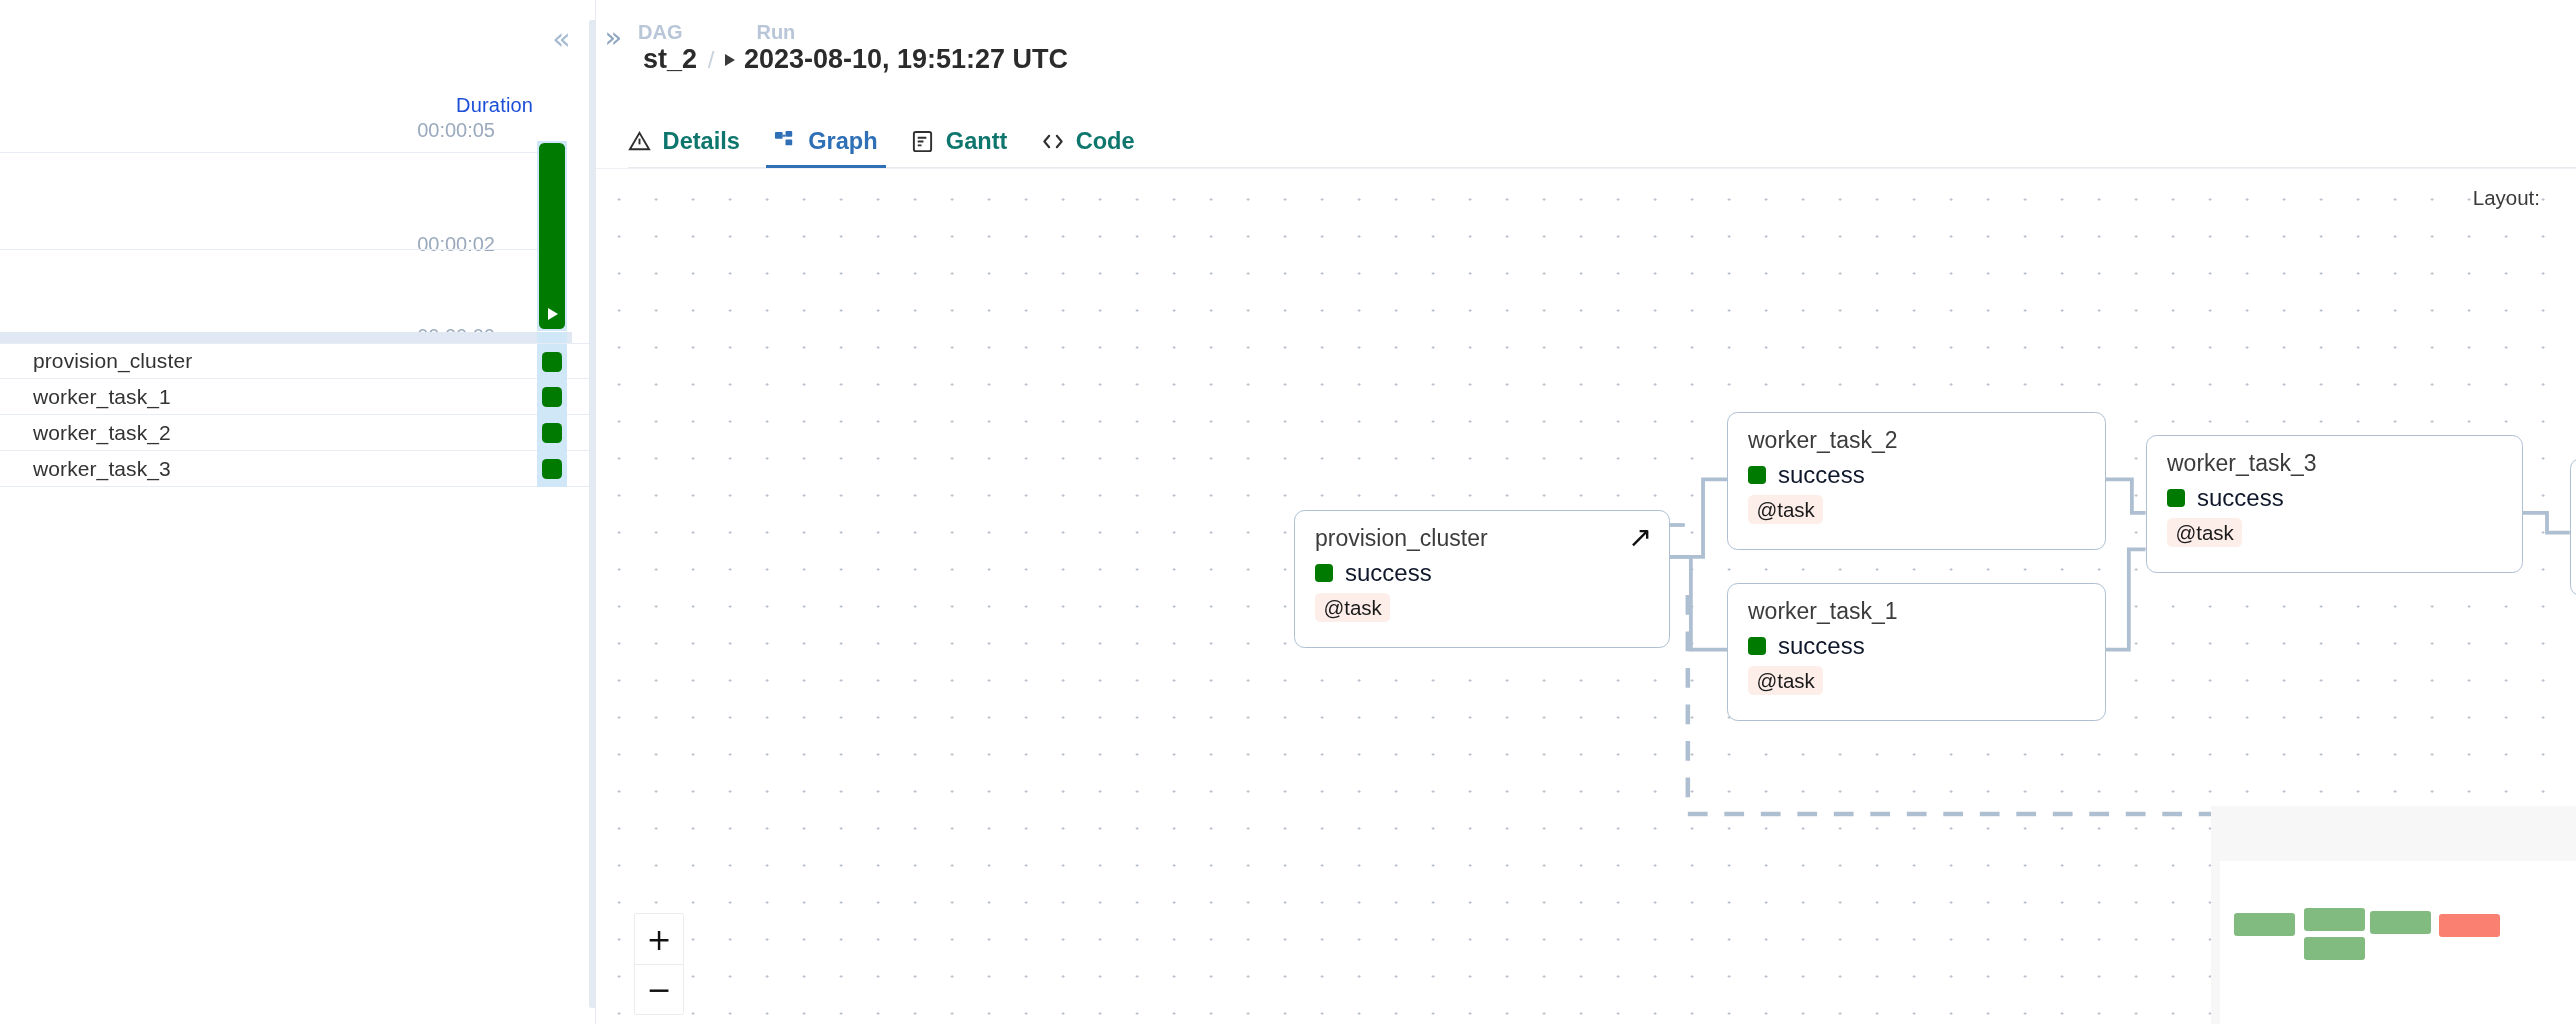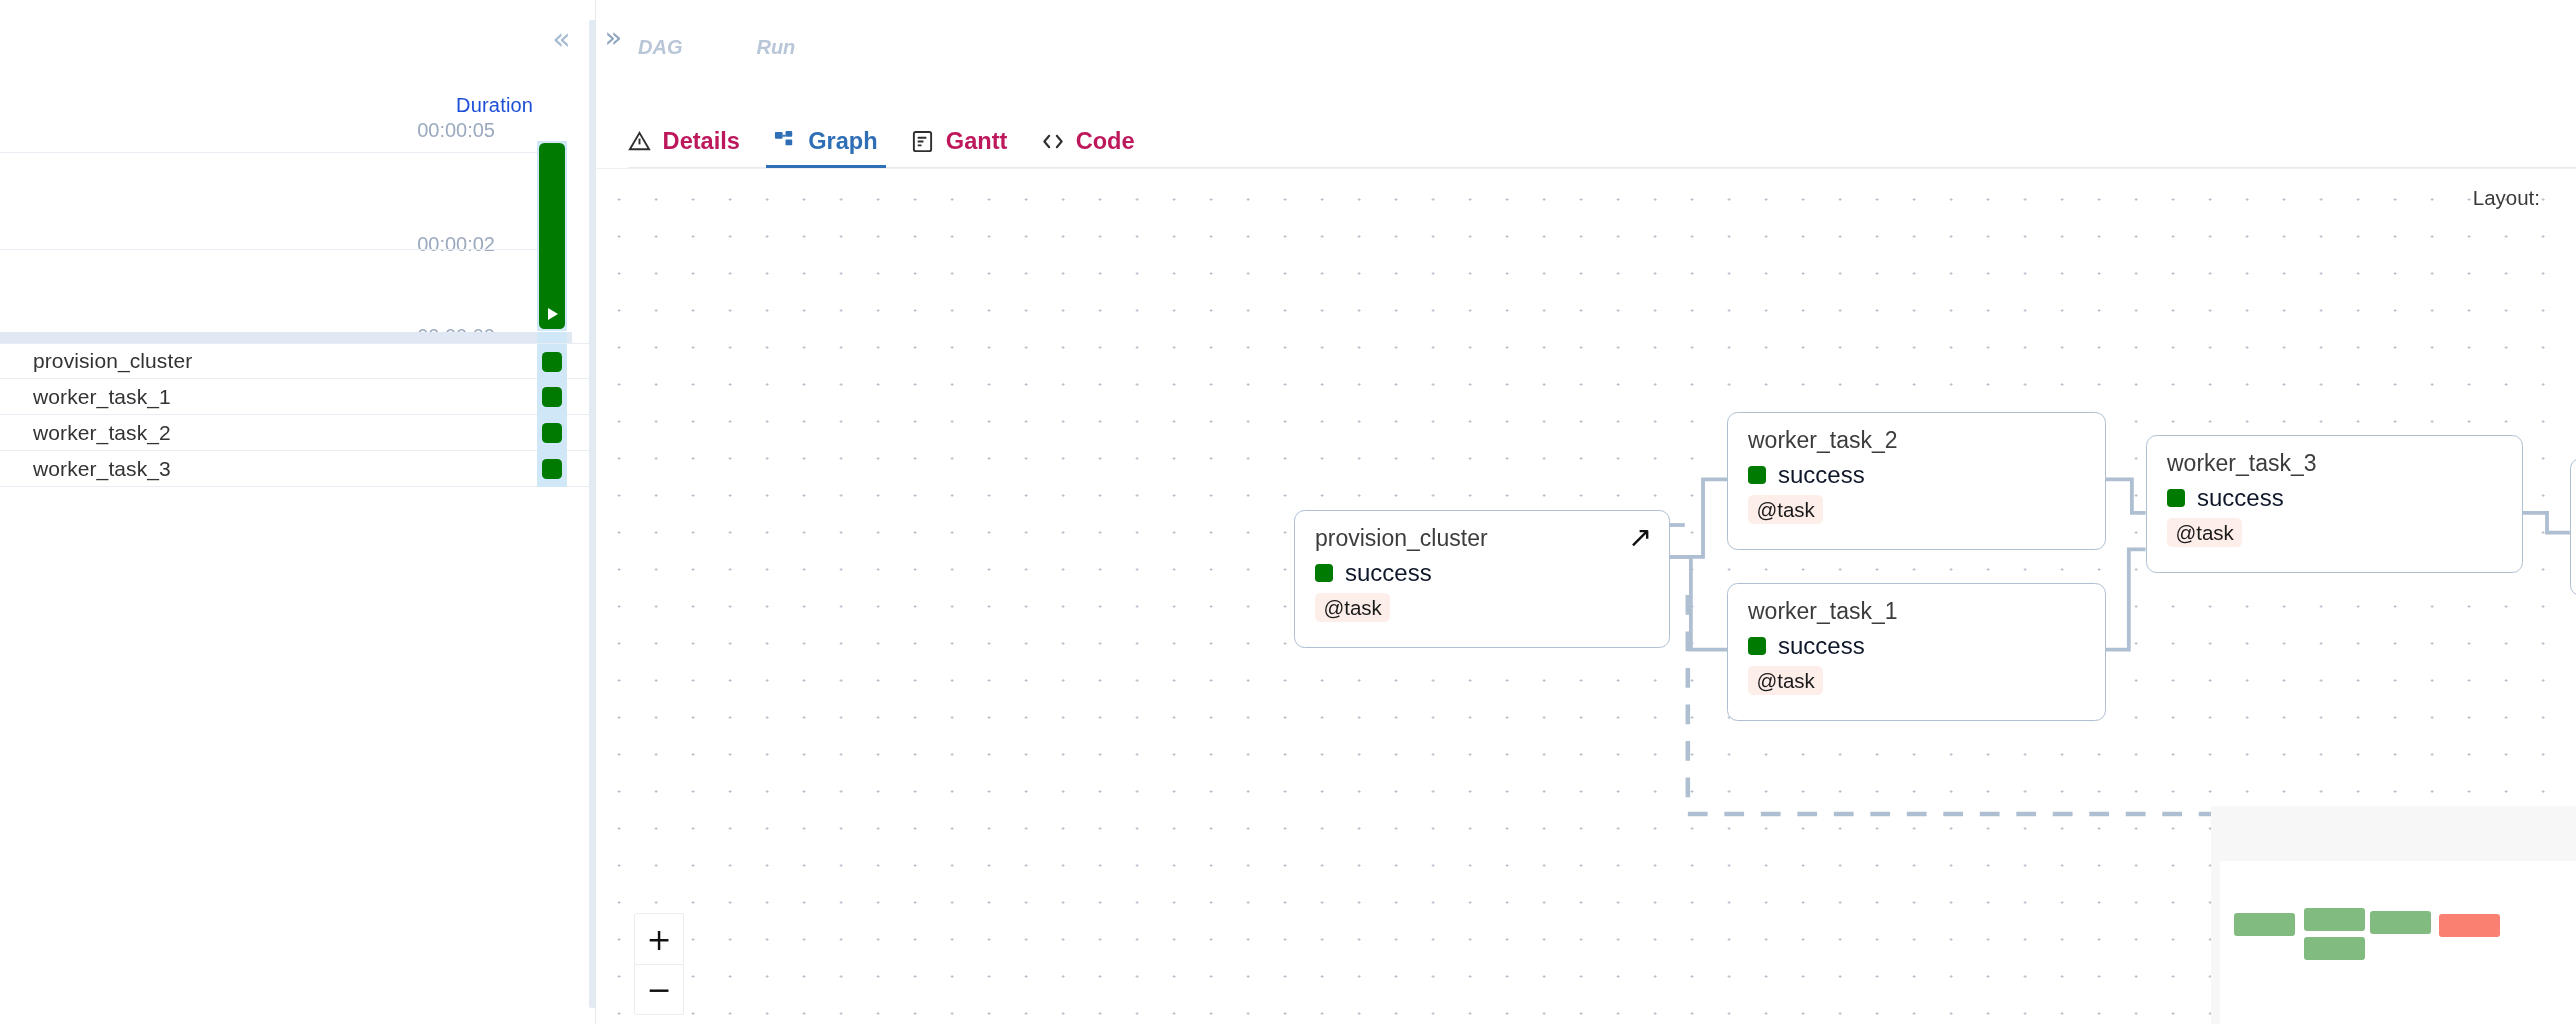--- a/index.html
+++ b/index.html
@@ -95,21 +95,21 @@
     height: 1025px; background: #fff;
     border-left: 0.8px solid #e4e9ef;
   }
   .header { position: relative; height: 113px; }
   .expand-btn {
     position: absolute; left: 8.4px; top: 24px;
     width: 29px; height: 29px;
     color: #8ea5c0; font-size: 29px; line-height: 27px;
     font-family: "DejaVu Sans", sans-serif; cursor:pointer;
   }
-  .bc-labels { position: absolute; left: 42px; top: 36px; display:flex;font-style:italic; }
+  .bc-labels { position: absolute; left: 42px; top: 21px; display:flex; }
   .bc-label { font-size: 20px; color: #b8c6d8; font-weight: 700; }
   .bc-label.run { margin-left: 74px; }
   .bc-line {
     position: absolute; left: 47px; top: 44px;
     display: flex; align-items: center; gap: 0;
   }
   .bc-dag {
     font-size: 27px; font-weight: 700; color: #2b2b2b;
   }
   .bc-sep { font-size: 24px; color: #c8d2de; margin: 0 10.6px; }
@@ -148,21 +148,21 @@
   .tabs {
     position: relative; height: 55px;
     margin-left: 32px;
     display: flex; align-items: flex-end; gap: 0;
     border-bottom: 1.5px solid #e7ebf0;
     margin-right: 0;
   }
   .tab {
     display: flex; align-items: center; gap: 10.6px;
     padding: 0 26px 12px 7.6px;
-    font-size: 23.6px; font-weight: 700; color: #be185d;
+    font-size: 23.6px; font-weight: 700; color: #0f766e;
     cursor: pointer; position: relative;
   }
   .tab:first-child { padding-left: 0; }
   .tab.active { color: #2f6fb5; }
   .tab.active::after {
     content:""; position:absolute; left:0; right:18px; bottom:-1.5px;
     height: 3.8px; background:#2f6fb5;
   }
   .tab-ico { width: 24px; height: 24px; display:inline-block; }
 
@@ -318,20 +318,26 @@
   <div class="main">
 
     <div class="header">
       <div class="expand-btn">»</div>
 
       <div class="bc-labels">
         <div class="bc-label">DAG</div>
         <div class="bc-label run">Run</div>
       </div>
 
+      <div class="bc-line">
+        <span class="bc-dag">st_2</span>
+        <span class="bc-sep">/</span>
+        <span class="bc-caret"></span>
+        <span class="bc-run">2023-08-10, 19:51:27 UTC</span>
+      </div>
 
     </div>
 
     <div class="tabs" id="tabs">
         <div class="tab">
           <span class="tab-ico"><svg viewBox="0 0 24 24" width="23" height="23" fill="none" stroke="#2f2f2f" stroke-width="2">
               <path d="M12 3 L22 20 L2 20 Z"></path>
               <path d="M12 9 V15"></path>
             </svg></span>
           <span>Details</span>

